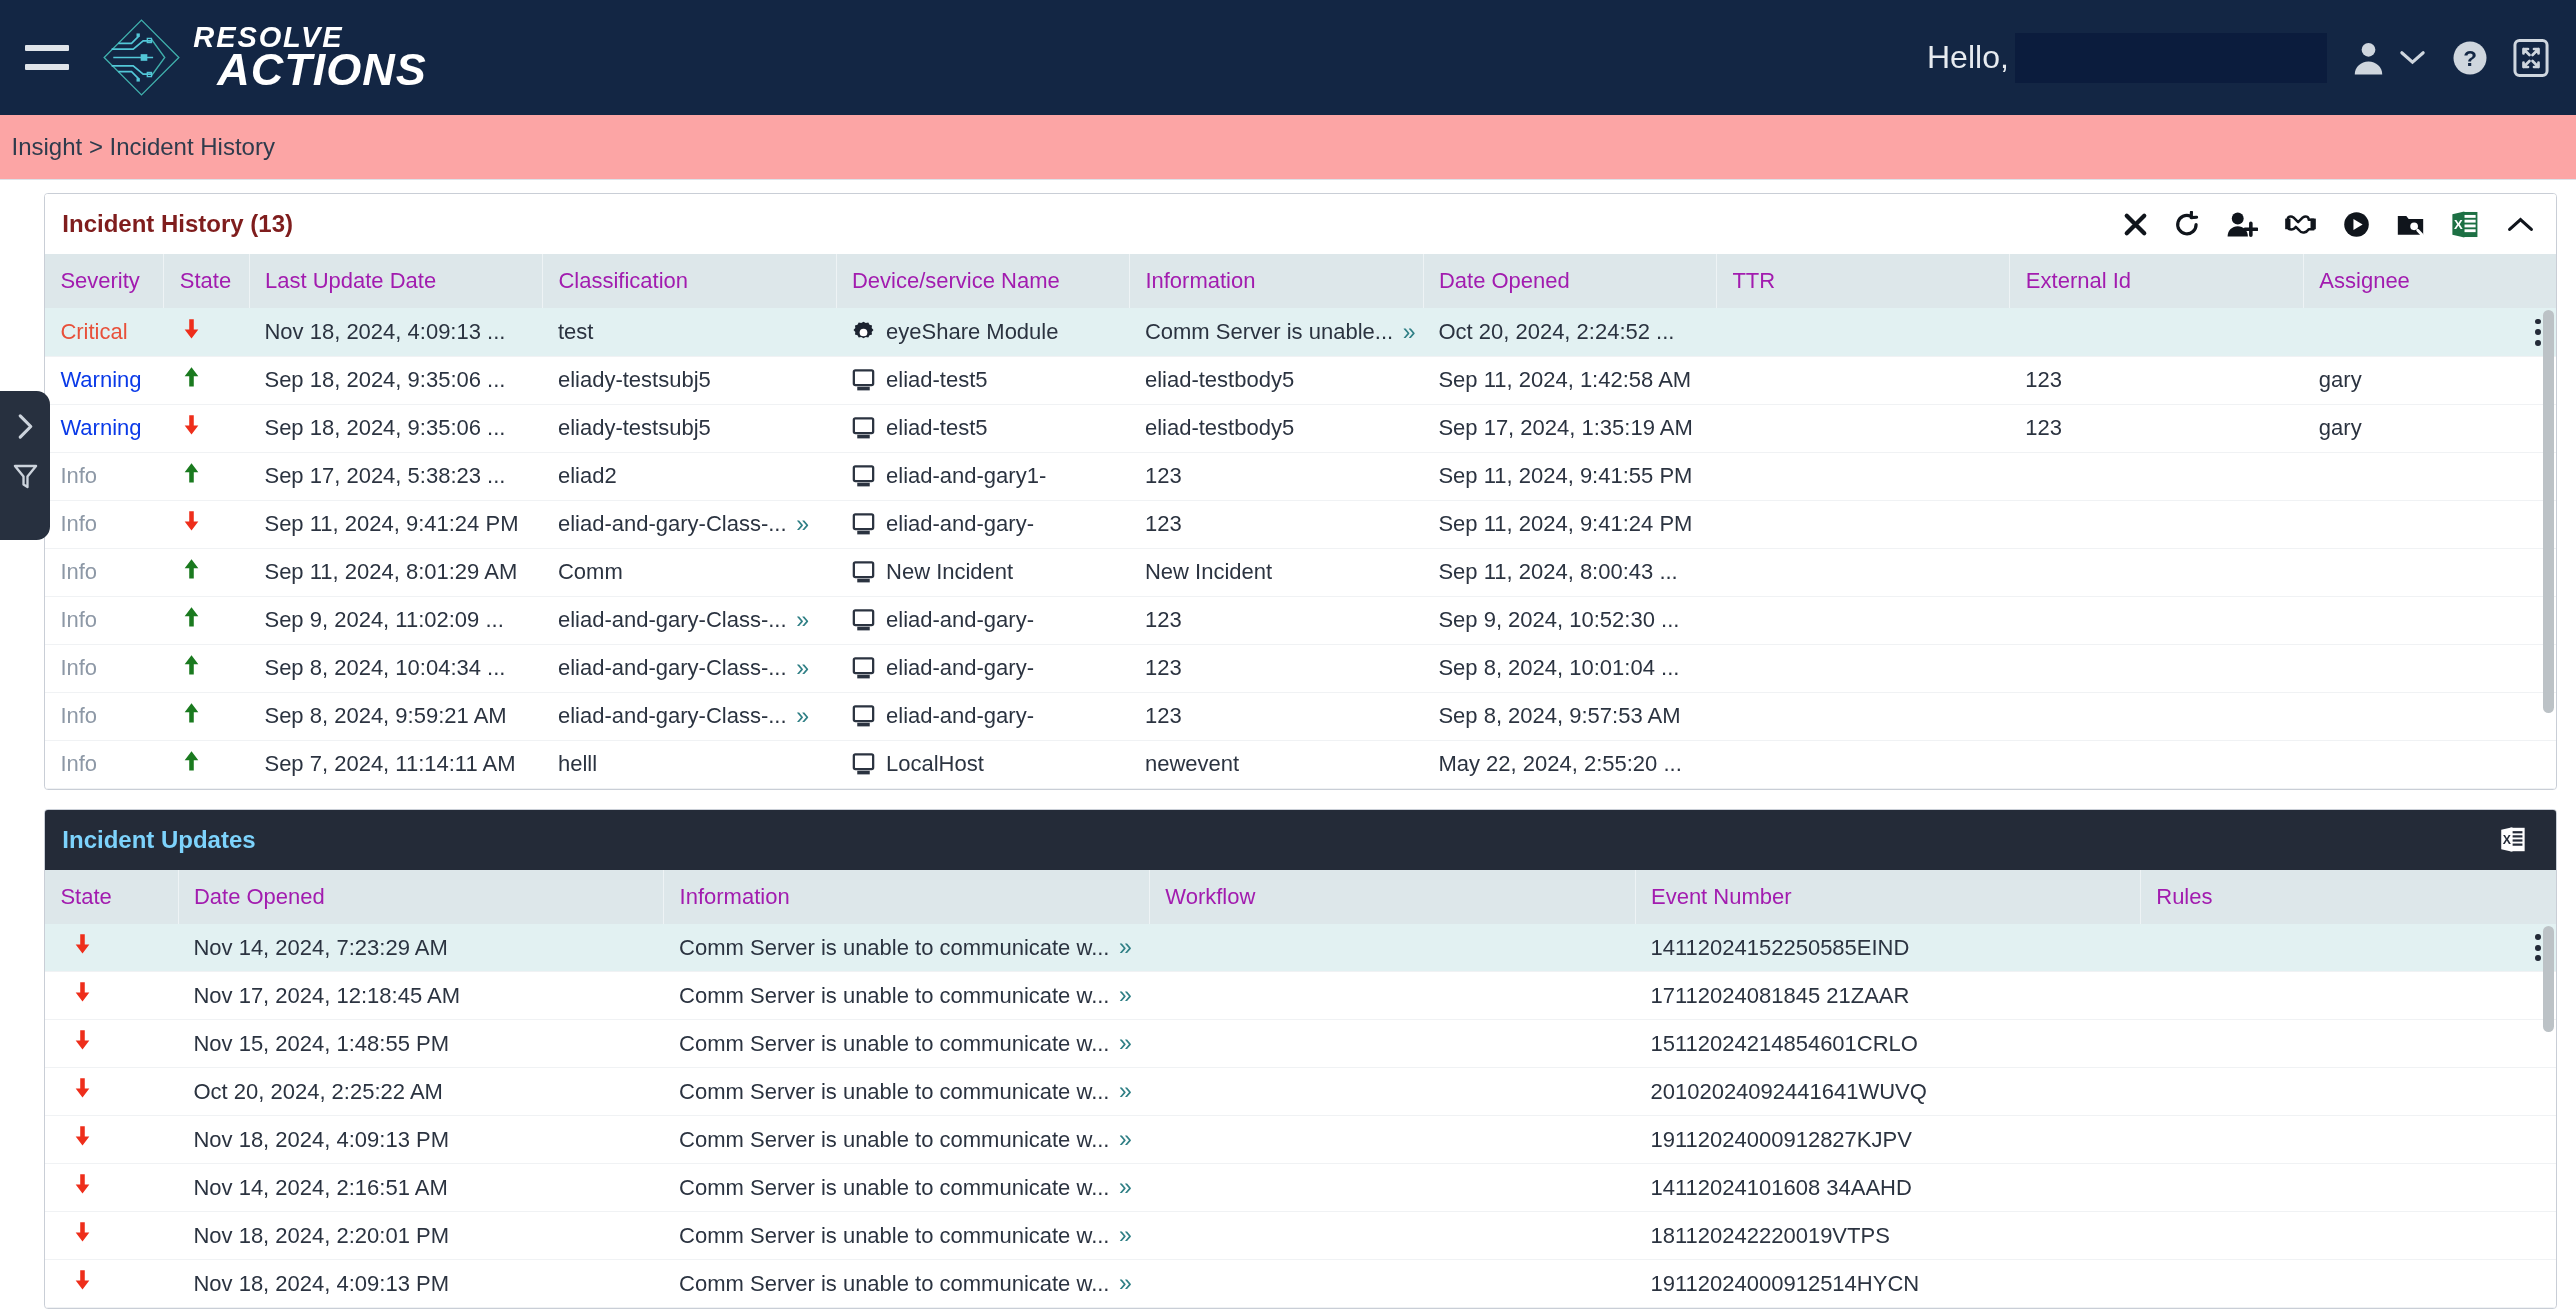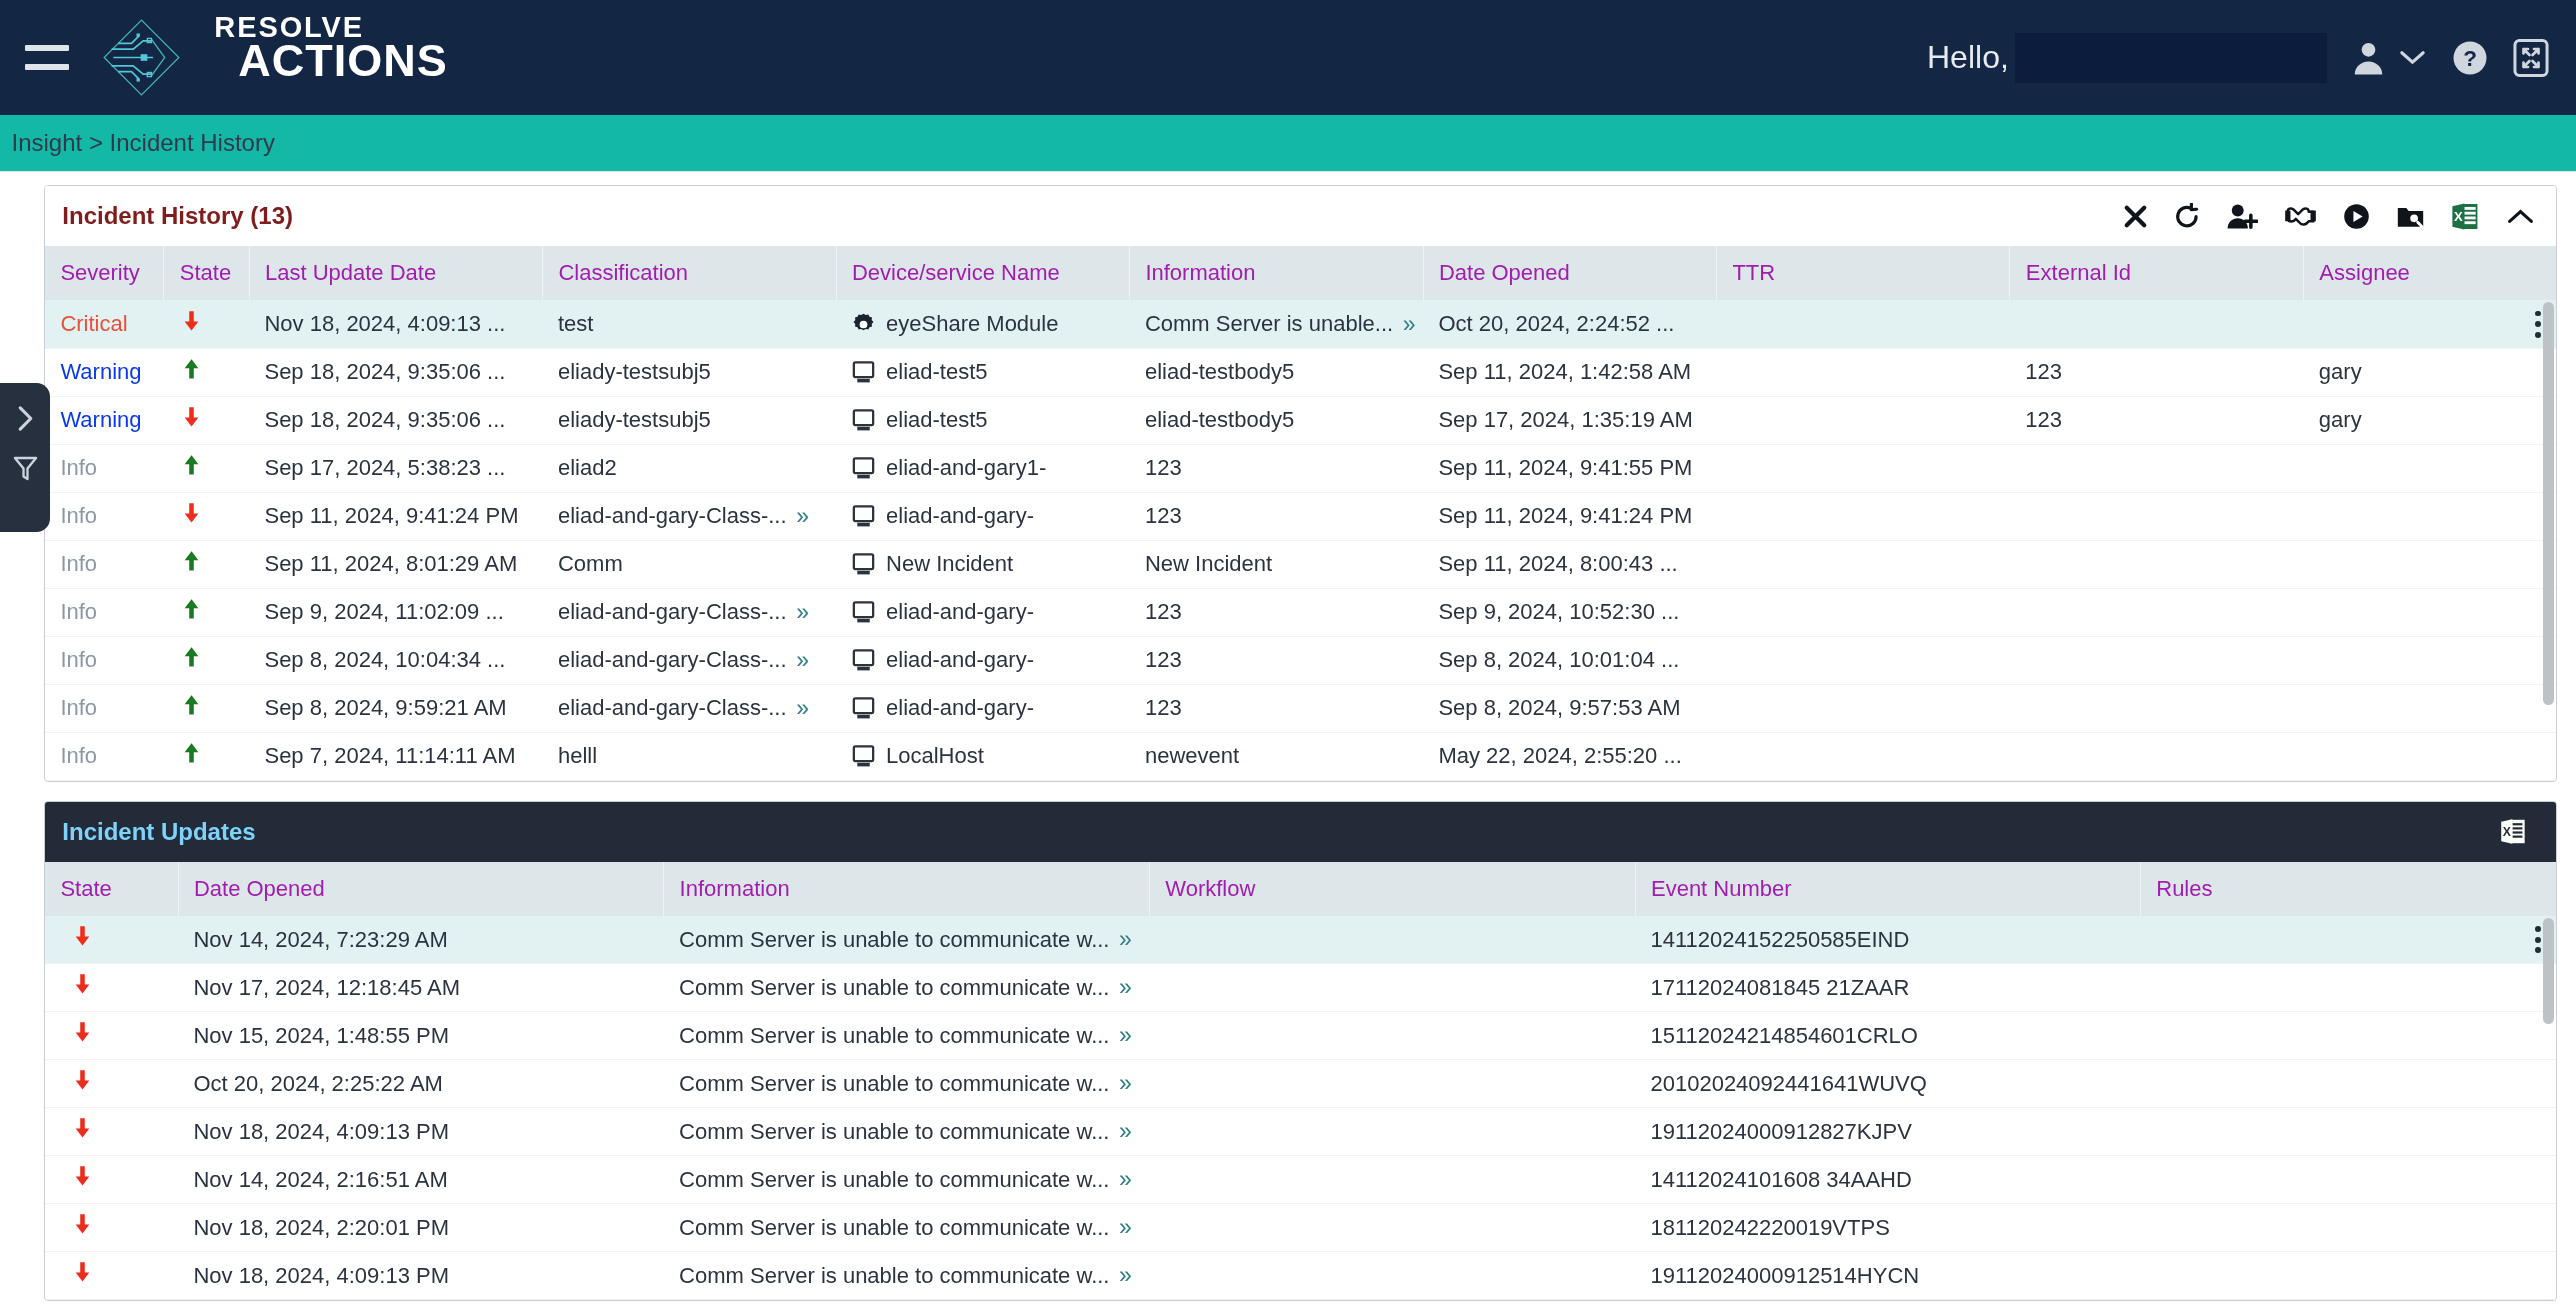--- a/index.html
+++ b/index.html
@@ -26,22 +26,23 @@
     align-items: center; justify-content: center;
     gap: 12.5px;
     margin-left: 17.3px;
     cursor: pointer;
   }
   .hamburger span {
     display: block; width: 44px; height: 6.7px;
     background: #dfe4ea; border-radius: 1px;
   }
   .brand {
-    display: flex; align-items: flex-start; gap: 31px;
+    display: flex; align-items: center; gap: 10px;
     margin-left: 23px;
+    font-style: italic;
   }
   .brand-mark { width: 83px; height: 85px; flex: 0 0 auto; }
   .brand-text {
     color: #ffffff;
     font-weight: 700;
     line-height: 0.88;
     letter-spacing: 0.5px;
   }
   .brand-text .l1 { font-size: 29px; letter-spacing: 1.9px; display:block; }
   .brand-text .l2 { font-size: 45px; letter-spacing: 1px; display:block;margin-left:24px; }
@@ -63,22 +64,22 @@
   .nav-icon {
     margin-left: 25px;
     display: flex; align-items: center; justify-content: center;
     cursor: pointer;
     color: #cfd6de;
   }
   .nav-chev { margin-left: 13.4px; }
 
   
   .breadcrumb {
-    height: 57px;
-    background: #14b8a6;
+    height: 65px;
+    background: #fca5a5;
     display: flex; align-items: center;
     padding-left: 11.5px;
     font-size: 24px;
     color: #2f3b4c;
     border-bottom: 1.9px solid #dde2e8;
   }
 
   
   .page {
     position: relative;

